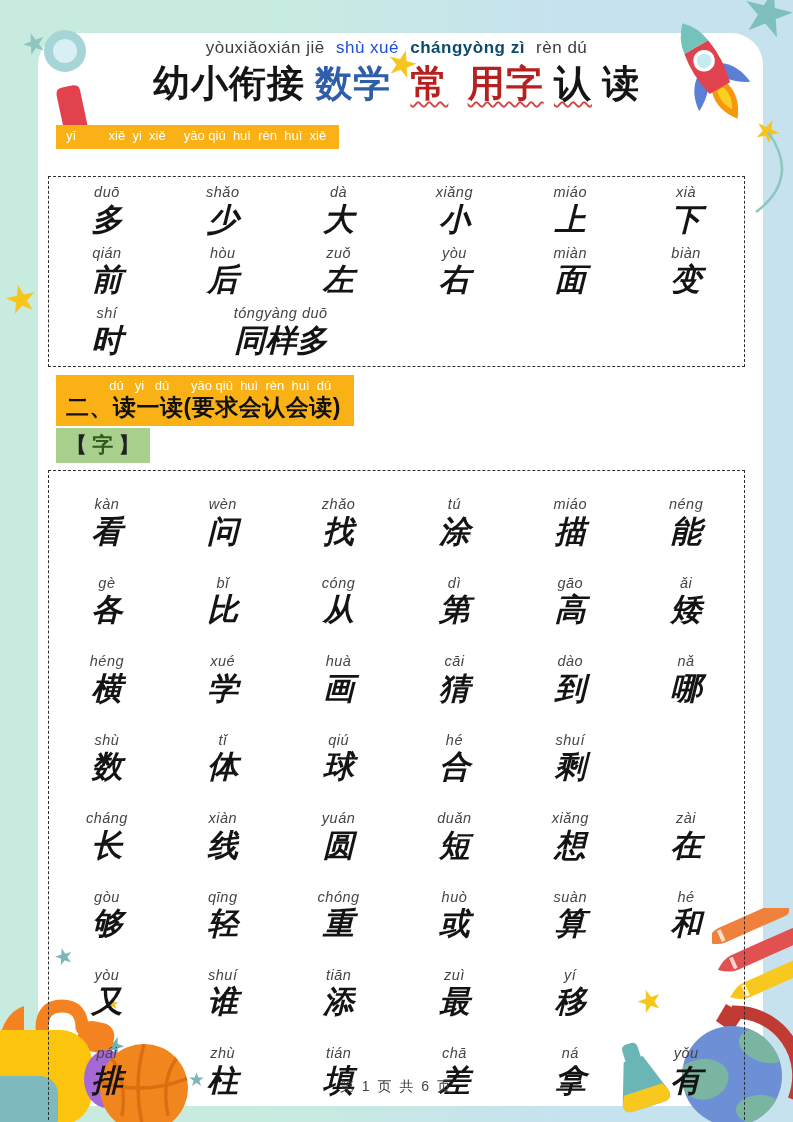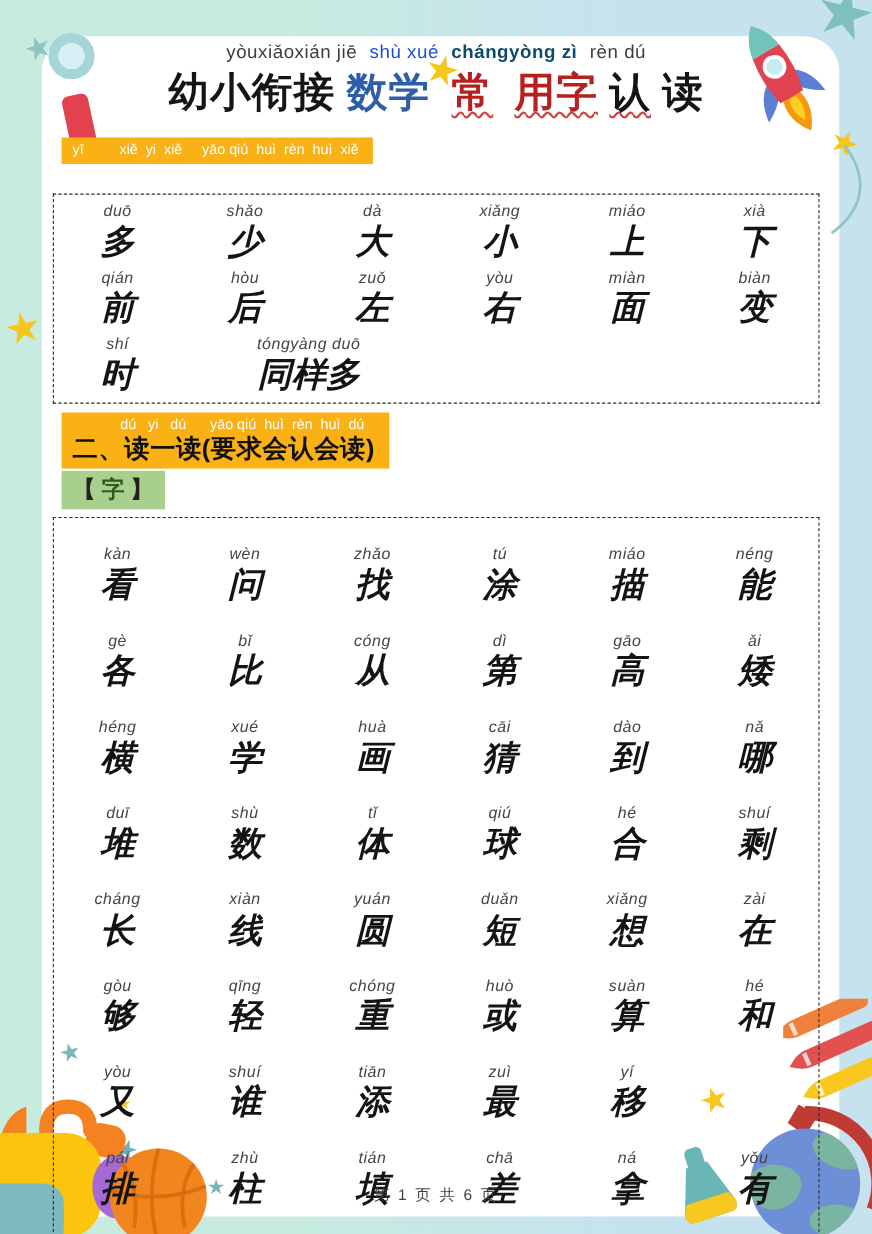--- a/index.html
+++ b/index.html
@@ -415,24 +415,20 @@
             </div>
 
             <div class="cell">
               <div class="py">nǎ</div>
               <div class="hz">哪</div>
             </div>
           </div>
 
         <div class="row">
 
-            <div class="cell">
-              <div class="py">duī</div>
-              <div class="hz">堆</div>
-            </div>
 
             <div class="cell">
               <div class="py">shù</div>
               <div class="hz">数</div>
             </div>
 
             <div class="cell">
               <div class="py">tǐ</div>
               <div class="hz">体</div>
             </div>

